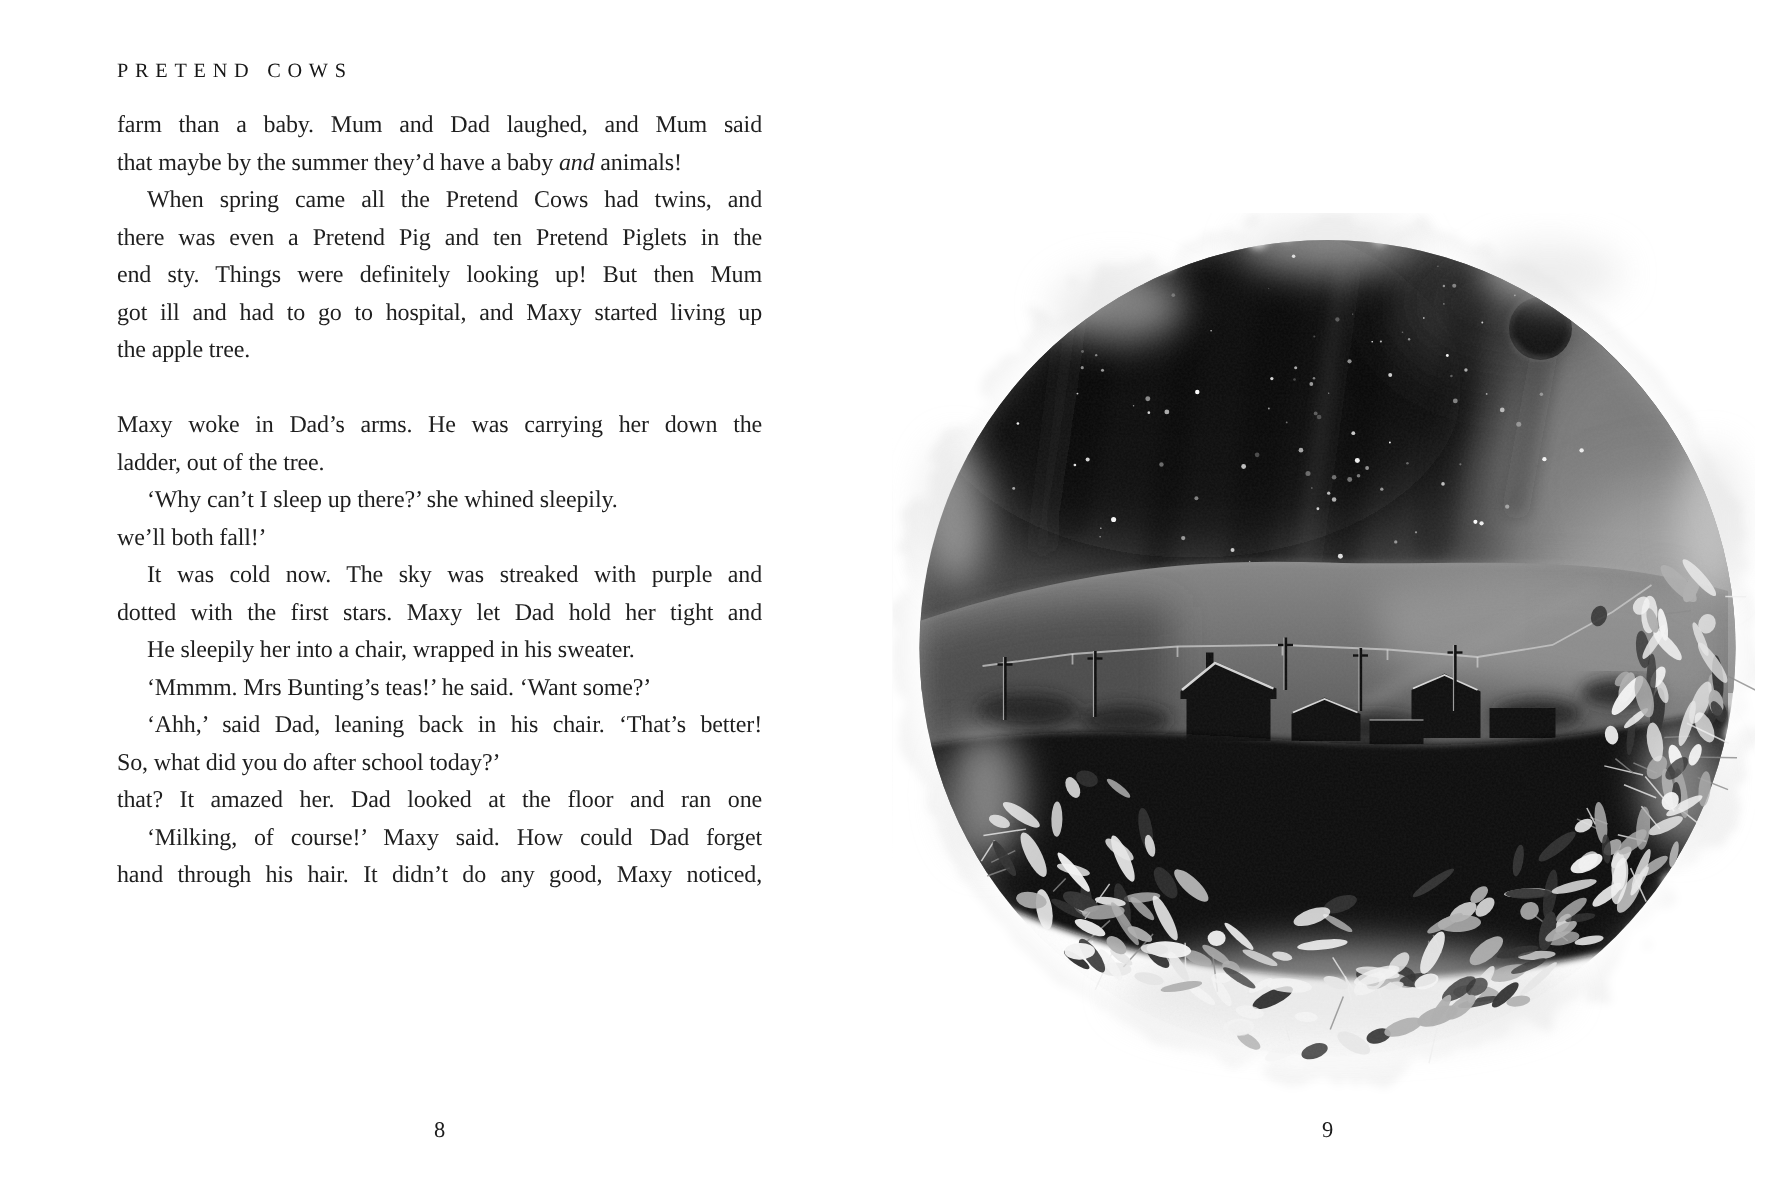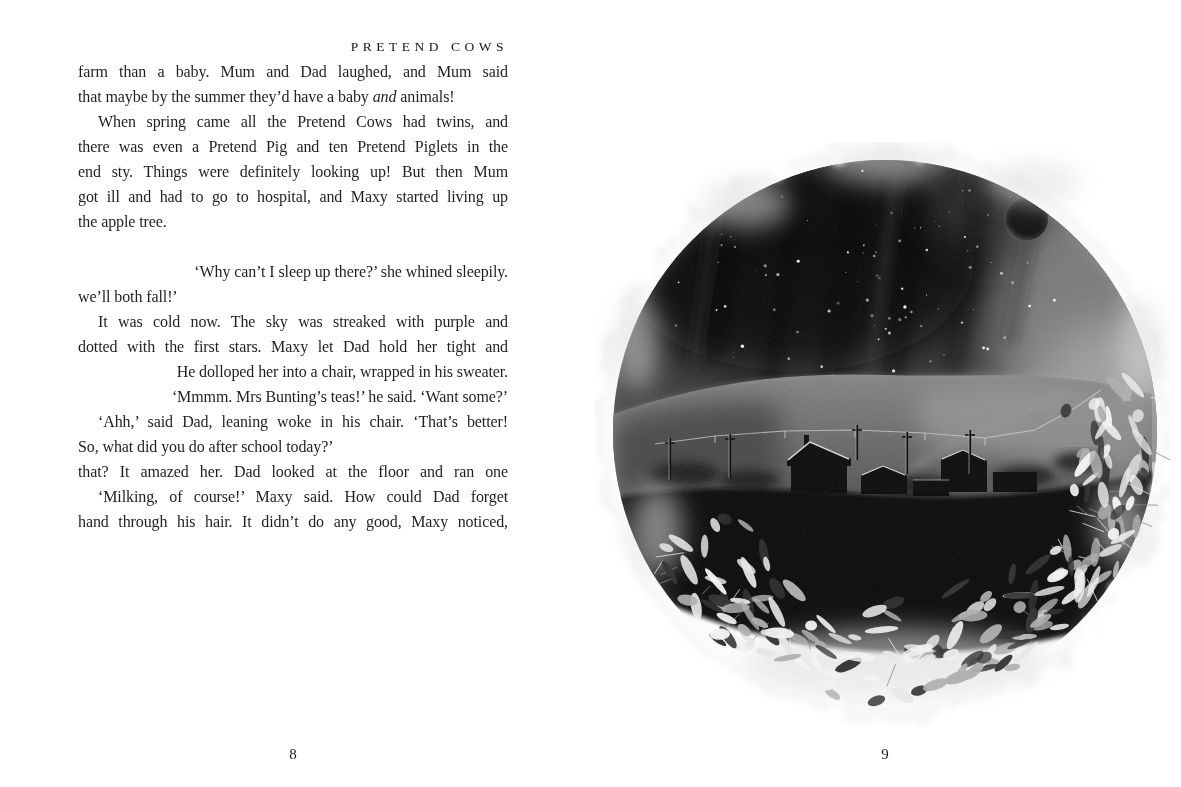--- a/index.html
+++ b/index.html
@@ -4,27 +4,27 @@
 <style>
   html,body{margin:0;padding:0;}
   body{width:1181px;height:787px;background:#ffffff;overflow:hidden;
        font-family:"Liberation Serif","DejaVu Serif",serif;color:#1f1f1f;}
   .spread{position:relative;width:1181px;height:787px;background:#ffffff;}
   .page{position:absolute;top:0;height:787px;}
   .page-left{left:0;width:590px;}
   .page-right{left:590px;width:591px;}
 
   .running-head{position:absolute;left:78px;top:39px;width:430px;height:18px;
-    text-align:right;font-size:13.5px;letter-spacing:4.5px;color:#161616;}
-
-  .body-text{position:absolute;left:78px;top:59px;width:430px;}
+    text-align:left;font-size:13.5px;letter-spacing:4.5px;color:#161616;}
+
+  .body-text{position:absolute;left:78px;top:71px;width:430px;}
   .line{height:25px;line-height:25px;font-size:16px;letter-spacing:-0.1px;
         white-space:nowrap;text-align:left;color:#1f1f1f;}
   .line.just{text-align:justify;text-align-last:justify;}
-  .line.indent{padding-left:20px;text-align:right;}
+  .line.indent{padding-left:20px;}
   .line em{font-style:italic;text-align:center;}
 
   .page-number{position:absolute;top:746px;width:120px;text-align:center;
     font-size:15px;color:#1c1c1c;}
   .page-number.pn-left{left:233px;}
   .page-number.pn-right{left:235px;}
 
   .illustration{position:absolute;left:5px;top:142px;width:575px;height:590px;}
 </style>
 </head>
@@ -36,27 +36,29 @@
     <div class="running-head">PRETEND COWS</div>
     <div class="body-text">
         <div class="line just">farm than a baby. Mum and Dad laughed, and Mum said</div>
         <div class="line">that maybe by the summer they’d have a baby <em>and</em> animals!</div>
         <div class="line indent just">When spring came all the Pretend Cows had twins, and</div>
         <div class="line just">there was even a Pretend Pig and ten Pretend Piglets in the</div>
         <div class="line just">end sty. Things were definitely looking up! But then Mum</div>
         <div class="line just">got ill and had to go to hospital, and Maxy started living up</div>
         <div class="line">the apple tree.</div>
         <div class="line">&nbsp;</div>
+        <div class="line just">Maxy woke in Dad’s arms. He was carrying her down the</div>
+        <div class="line">ladder, out of the tree.</div>
         <div class="line indent">‘Why can’t I sleep up there?’ she whined sleepily.</div>
         <div class="line">we’ll both fall!’</div>
         <div class="line indent just">It was cold now. The sky was streaked with purple and</div>
         <div class="line just">dotted with the first stars. Maxy let Dad hold her tight and</div>
-        <div class="line indent">He dolloped her into a chair, wrapped in his sweater.</div>
+        <div class="line indent">He sleepily her into a chair, wrapped in his sweater.</div>
         <div class="line indent">‘Mmmm. Mrs Bunting’s teas!’ he said. ‘Want some?’</div>
-        <div class="line indent just">‘Ahh,’ said Dad, leaning woke in his chair. ‘That’s better!</div>
+        <div class="line indent just">‘Ahh,’ said Dad, leaning back in his chair. ‘That’s better!</div>
         <div class="line">So, what did you do after school today?’</div>
         <div class="line just">that? It amazed her. Dad looked at the floor and ran one</div>
         <div class="line indent just">‘Milking, of course!’ Maxy said. How could Dad forget</div>
         <div class="line just">hand through his hair. It didn’t do any good, Maxy noticed,</div>
       </div>
     <div class="page-number pn-left">8</div>
   </div>
 
   <div class="page page-right">
     <svg class="illustration" viewBox="0 0 575 590" xmlns="http://www.w3.org/2000/svg">

